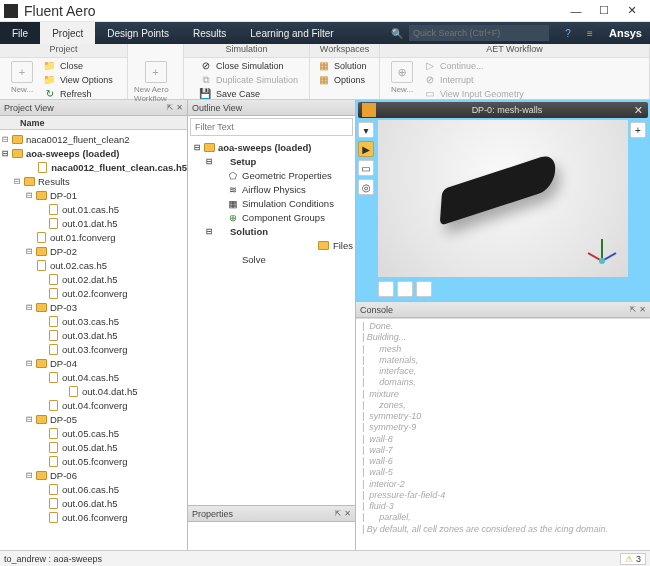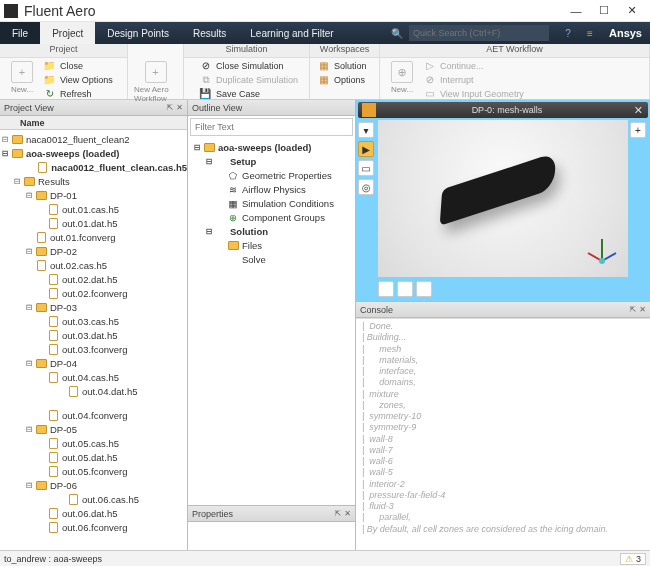--- a/index.html
+++ b/index.html
@@ -327,21 +327,21 @@
           </span>
           <span>out.04.cas.h5</span>
         </div>
         <div class="tnode" style="padding-left: 56px;">
           <span class="twist"></span>
           <span class="ticon">
             <span class="icon-doc"></span>
           </span>
           <span>out.04.dat.h5</span>
         </div>
-        <div class="tnode" style="padding-left: 36px; margin-top: 10px;">
+        <div class="tnode" style="padding-left: 36px;">
           <span class="twist"></span>
           <span class="ticon">
             <span class="icon-doc"></span>
           </span>
           <span>out.04.fconverg</span>
         </div>
         <div class="tnode" style="padding-left: 24px;">
           <span class="twist">⊟</span>
           <span class="ticon">
             <span style="display:inline-block;width:11px;height:9px;background:#f7c04a;border:1px solid #c0922a;border-radius:1px;position:relative"></span>
@@ -369,21 +369,21 @@
           </span>
           <span>out.05.fconverg</span>
         </div>
         <div class="tnode" style="padding-left: 24px;">
           <span class="twist">⊟</span>
           <span class="ticon">
             <span style="display:inline-block;width:11px;height:9px;background:#f7c04a;border:1px solid #c0922a;border-radius:1px;position:relative"></span>
           </span>
           <span>DP-06</span>
         </div>
-        <div class="tnode" style="padding-left: 56px;">
+        <div class="tnode" style="padding-left: 36px;">
           <span class="twist"></span>
           <span class="ticon">
             <span class="icon-doc"></span>
           </span>
           <span>out.06.cas.h5</span>
         </div>
         <div class="tnode" style="padding-left: 36px;">
           <span class="twist"></span>
           <span class="ticon">
             <span class="icon-doc"></span>
@@ -439,21 +439,21 @@
           <span class="ticon">
             <span style="color:#2a7a2a">⊕</span>
           </span>
           <span>Component Groups</span>
         </div>
         <div class="tnode bold" style="padding-left: 14px;">
           <span class="twist">⊟</span>
           <span class="ticon"></span>
           <span>Solution</span>
         </div>
-        <div class="tnode" style="padding-left: 26px;">
+        <div class="tnode" style="padding-left: 26px; justify-content: flex-end;">
           <span class="twist"></span>
           <span class="ticon">
             <span class="icon-fold"></span>
           </span>
           <span>Files</span>
         </div>
         <div class="tnode" style="padding-left: 26px;">
           <span class="twist"></span>
           <span class="ticon"></span>
           <span>Solve</span>

